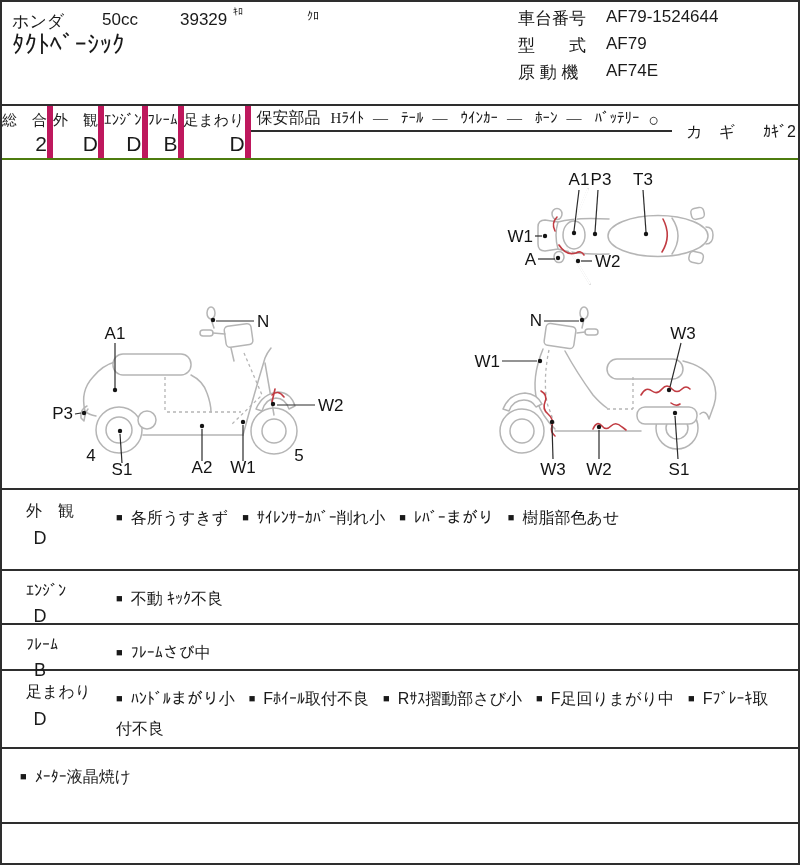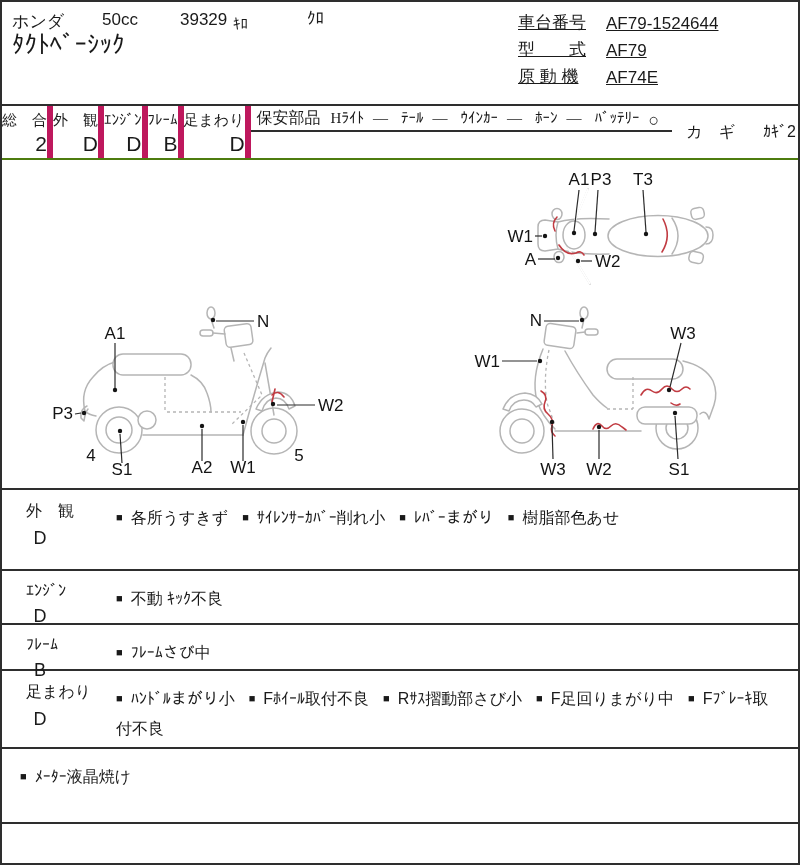--- a/index.html
+++ b/index.html
@@ -5,25 +5,25 @@
   html,body{margin:0;padding:0;background:#ffffff;}
   body{font-family:"Liberation Sans","DejaVu Sans",sans-serif;color:#1a1a1a;width:800px;}
   .sheet{position:relative;width:800px;height:865px;box-sizing:border-box;border:2px solid #2e2e2e;background:#fff;overflow:hidden;}
 
   
   .header{position:relative;height:102px;}
   .hdr-item{position:absolute;white-space:nowrap;}
   .maker{left:10px;top:8px;font-size:17px;}
   .disp{left:100px;top:8px;font-size:17px;}
   .mileage{left:178px;top:8px;font-size:17px;}
-  .mileage-unit{left:231px;top:13px;font-size:15px;text-align:right;}
-  .color{left:305px;top:7px;font-size:17px;}
+  .mileage-unit{left:231px;top:4px;font-size:10px;text-align:right;}
+  .color{left:305px;top:7px;font-size:12px;}
   .model-name{left:10px;top:28px;font-size:25px;}
   .hdr-right{position:absolute;left:516px;top:5px;font-size:17px;}
-  .hdr-right .row{display:flex;height:27px;align-items:flex-end;text-decoration:underline;}
+  .hdr-right .row{display:flex;height:27px;align-items:flex-start;}
   .hdr-right .lbl{display:inline-block;width:88px;}
   .hdr-right .val{display:inline-block;}
 
   
   .grade-row{display:flex;height:54px;border-top:2px solid #2e2e2e;box-sizing:border-box;}
   .grade-cell{width:89px;box-sizing:border-box;border-right:6px solid #be185d;text-align:right;}
   .grade-cell .glabel{font-size:15px;line-height:23px;margin-top:2px;white-space:nowrap;}
   .grade-cell .gvalue{font-size:21px;line-height:25px;}
   .safety{flex:1;display:flex;flex-direction:row;box-sizing:border-box;}
   .safety-row1{height:26px;box-sizing:border-box;border-bottom:2px solid #2e2e2e;display:flex;align-items:center;font-size:15px;padding-left:6px;white-space:nowrap;}

